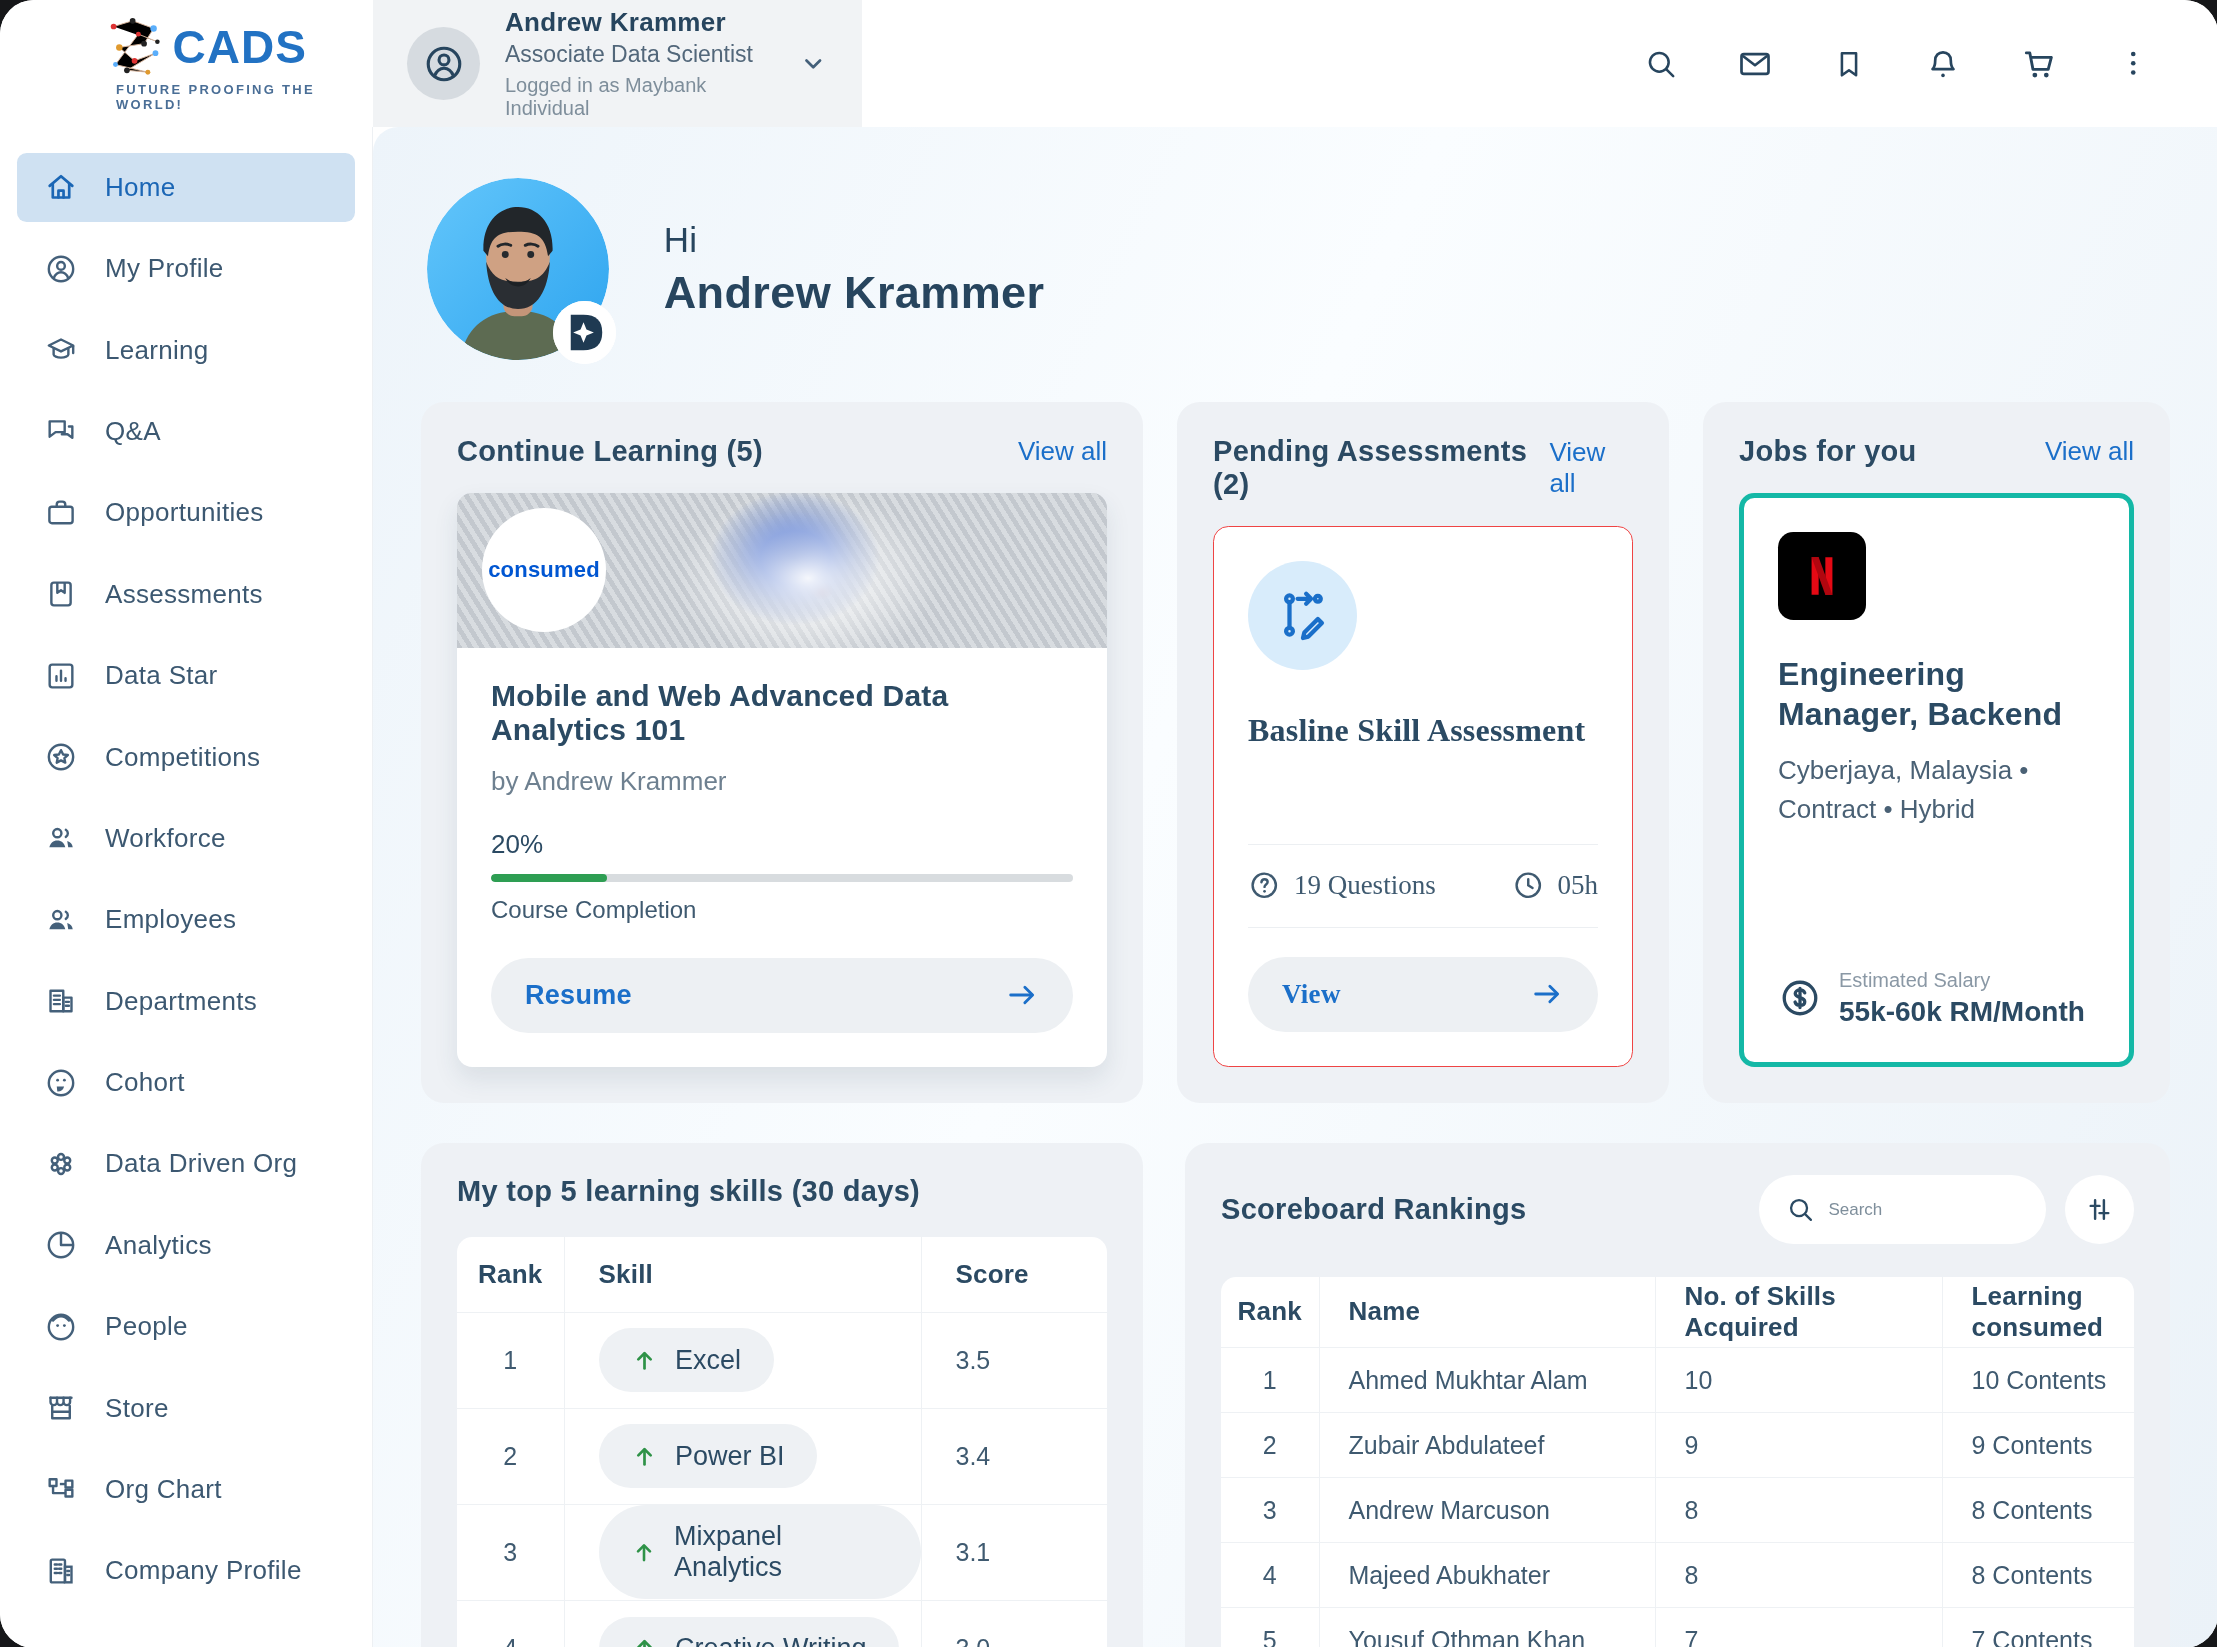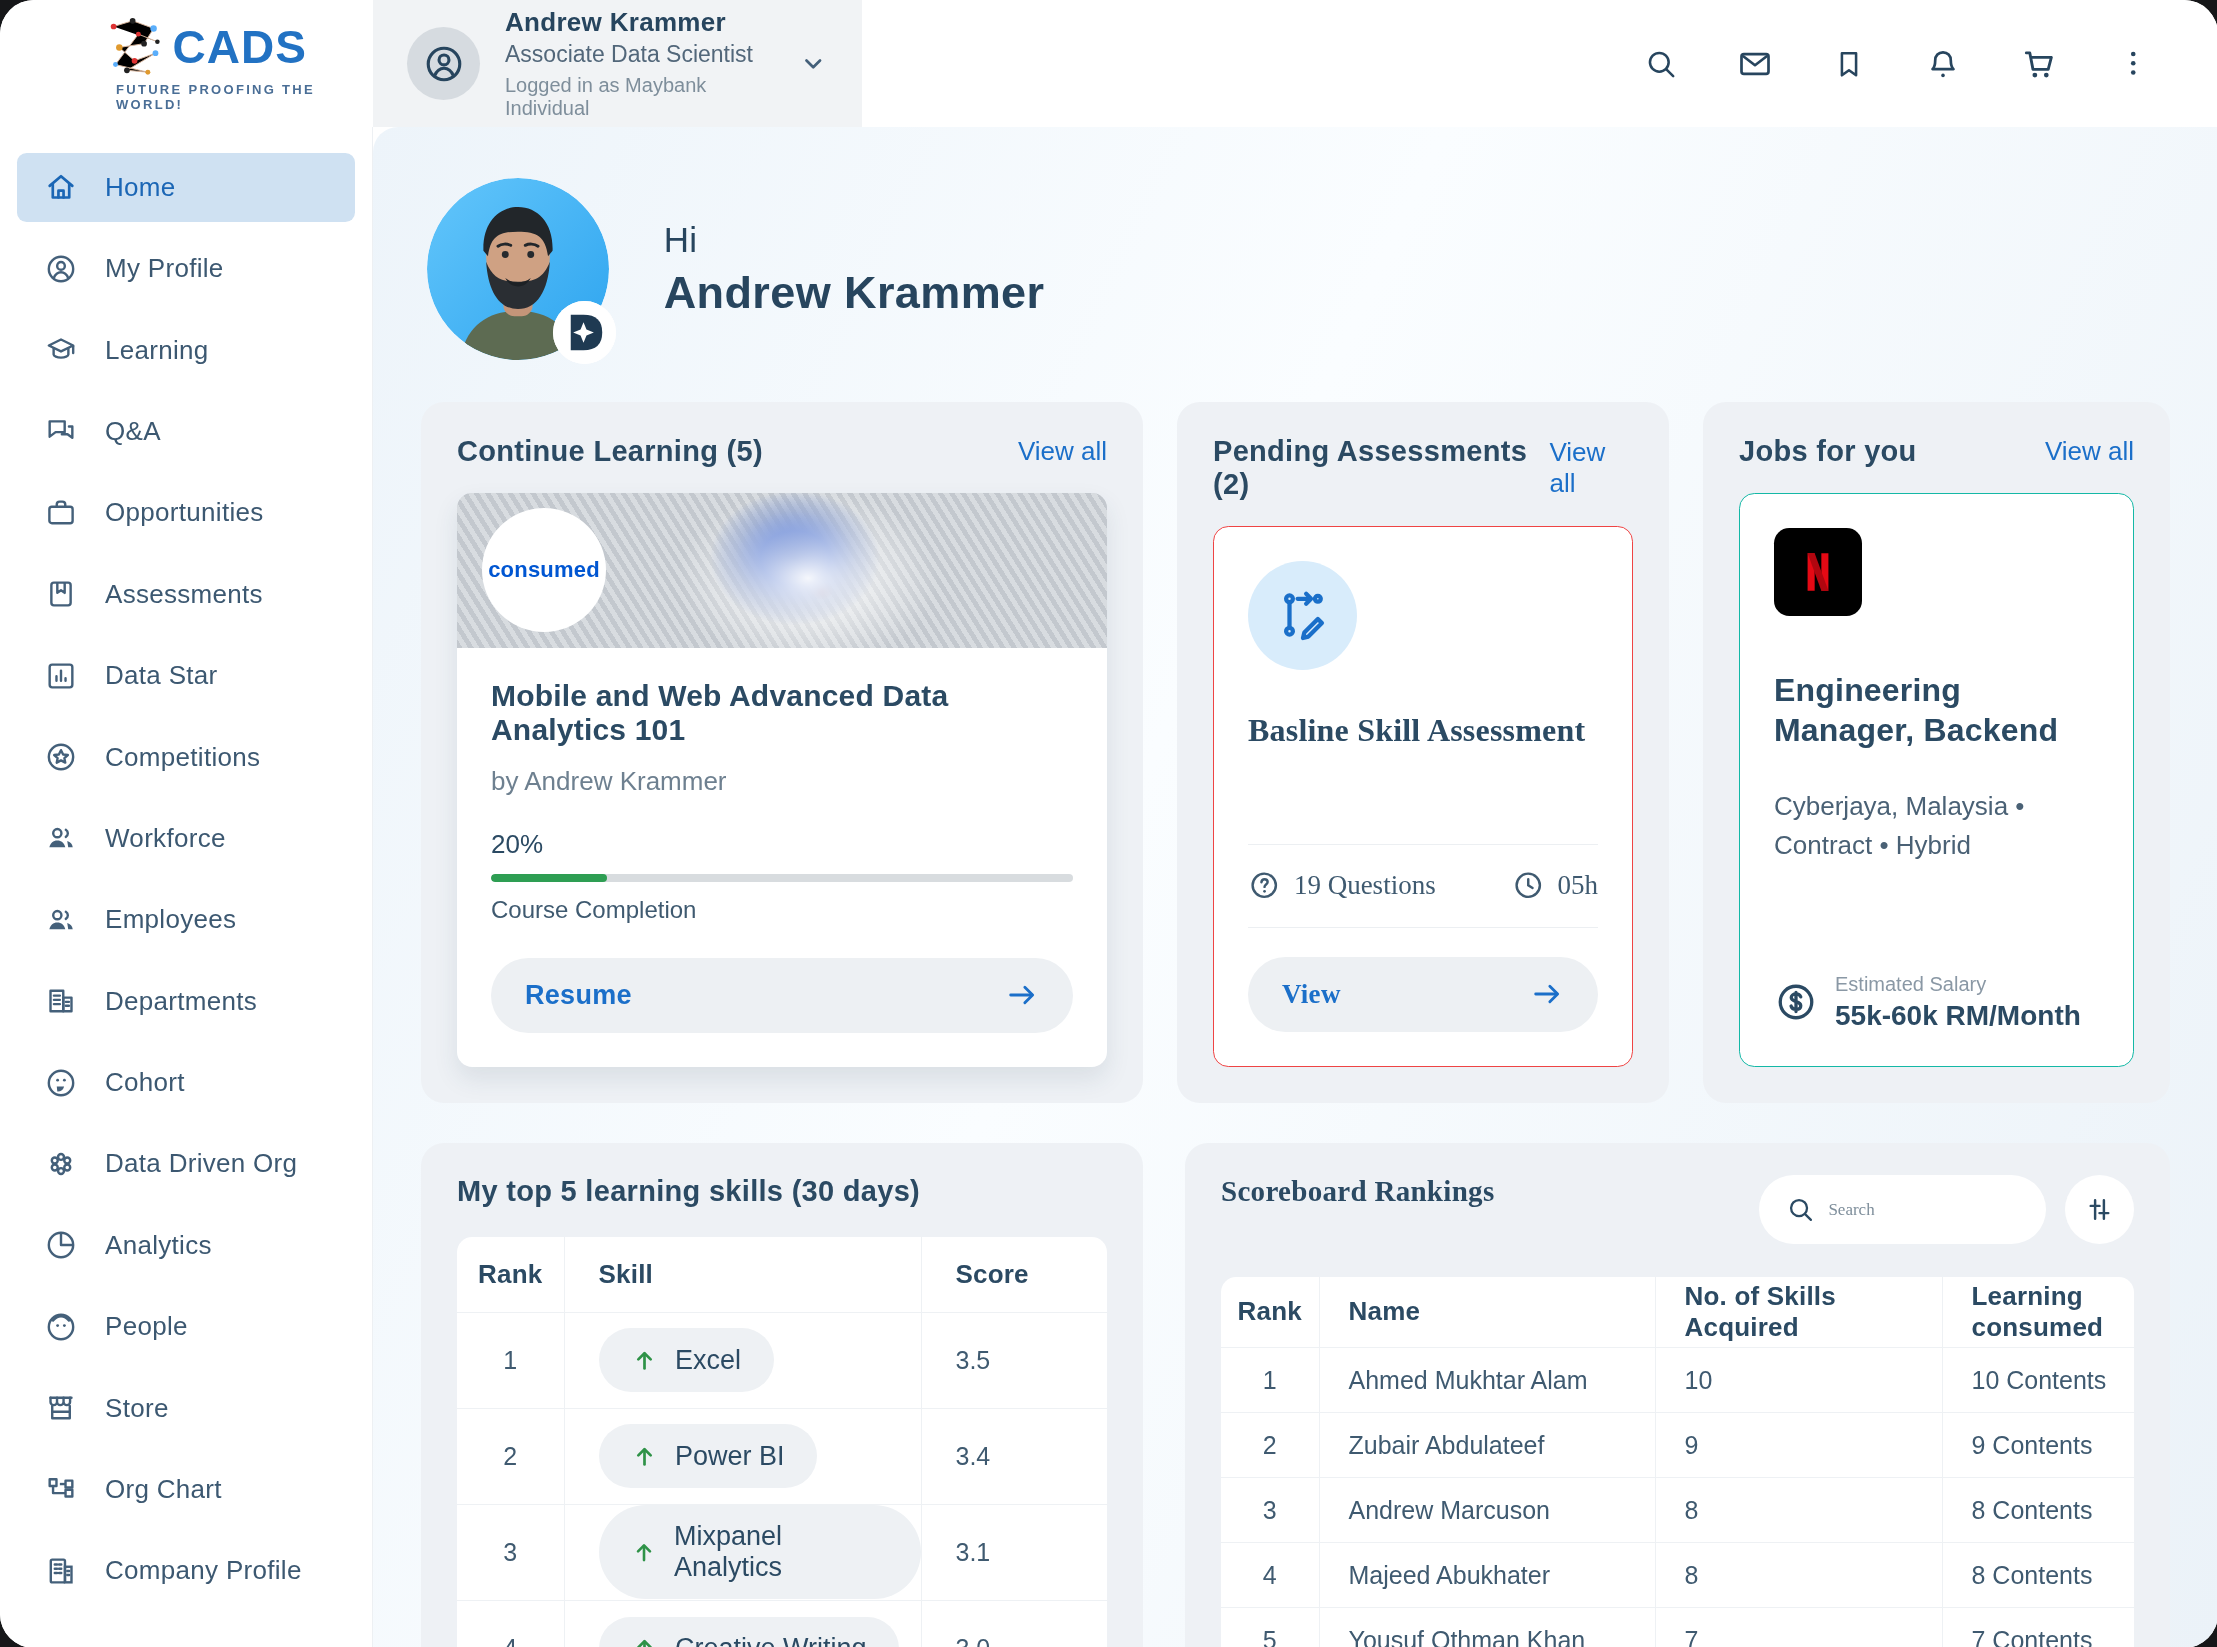--- a/index.html
+++ b/index.html
@@ -88,22 +88,22 @@
   .assess-card{ margin-top:25px; background:#fff; border:1px solid #ef4444; border-radius:15.3px; padding:34px; flex:1;
     display:flex; flex-direction:column;font-family:Liberation Serif, serif; }
   .assess-icon{ width:109px; height:109px; border-radius:50%; background:#d8ecfb; display:flex; align-items:center; justify-content:center; }
   .assess-title{ font-size:32px; font-weight:bold; color:#2b4a63; margin-top:42px; letter-spacing:0.2px; }
   .assess-meta{ margin-top:auto; border-top:1px solid #eceff2; border-bottom:1px solid #eceff2; height:84px;
     display:flex; align-items:center; justify-content:space-between; color:#3f5a70; }
   .meta-chunk{ display:flex; align-items:center; gap:13.4px; font-size:27px; color:#3f5a70; }
   .pa-btn{ margin-top:29px; }
 
   
-  .job-card{ margin-top:25px; background:#fff; border:1px solid #14b8a6; border-radius:15.3px; padding:34px; flex:1;
-    display:flex; flex-direction:column;gap:20px; }
+  .job-card{ margin-top:25px; background:#fff; border:5px solid #14b8a6; border-radius:15.3px; padding:34px; flex:1;
+    display:flex; flex-direction:column; }
   .netflix{ width:88px; height:88px; border-radius:15.3px; background:#000; display:flex; align-items:center; justify-content:center; }
   .job-title{ font-size:32px; font-weight:bold; color:#2b4a63; margin-top:34px; line-height:1.25; letter-spacing:0.2px; }
   .job-meta{ font-size:26px; color:#4a6175; margin-top:17px; line-height:1.5; }
   .salary-row{ margin-top:auto; display:flex; align-items:center; gap:17px; }
   .salary-texts{ display:flex; flex-direction:column; gap:3.8px; }
   .salary-label{ font-size:20px; color:#8a98a5; }
   .salary-value{ font-size:28px; font-weight:bold; color:#2b4a63; }
 
   
   table{ border-collapse:collapse; width:100%; background:#fff; }
@@ -111,21 +111,21 @@
   th{ font-size:26px; font-weight:bold; color:#2b4a63; text-align:left; letter-spacing:0.2px; }
   td{ font-size:25px; color:#3f5a70; }
   .skills-table th{ height:75px; padding-left:34px; }
   .skills-table td{ height:96px; padding-left:34px; border-top:1px solid #eef1f4; }
   .skills-table th:first-child, .skills-table td:first-child{ width:107px; text-align:center; padding-left:0; }
   .skills-table th + th, .skills-table td + td{ border-left:1px solid #eef1f4; }
   .skills-table th:last-child, .skills-table td:last-child{ width:186px; }
   .skill-pill{ display:inline-flex; align-items:center; gap:17px; background:#eef1f4; border-radius:955px;
     padding:16.3px 32.5px; font-size:27px; color:#2b4a63; }
 
-  .score-head{ display:flex; align-items:flex-start; justify-content:space-between;font-family:Liberation Serif, serif; }
+  .score-head{ display:flex; align-items:center; justify-content:space-between; }
   .score-controls{ display:flex; align-items:center; gap:19px; }
   .search-pill{ background:#fff; border-radius:955px; height:69px; width:287px; display:flex; align-items:center; gap:13.4px; padding:0 27px; }
   .search-pill input{ border:none; outline:none; background:transparent; font-size:17px; color:#2b4a63; width:100%;
     font-family:inherit; }
   .search-pill input::placeholder{ color:#7e8e9b; }
   .filter-btn{ width:69px; height:69px; border-radius:50%; background:#fff; border:none; display:flex; align-items:center; justify-content:center; color:#2b4a63; cursor:pointer; }
   .score-table th{ height:71px; padding-left:29px; }
   .score-table td{ height:65px; padding-left:29px; border-top:1px solid #eef1f4; }
   .score-table th:first-child, .score-table td:first-child{ width:98px; text-align:center; padding-left:0; }
   .score-table th + th, .score-table td + td{ border-left:1px solid #eef1f4; }

